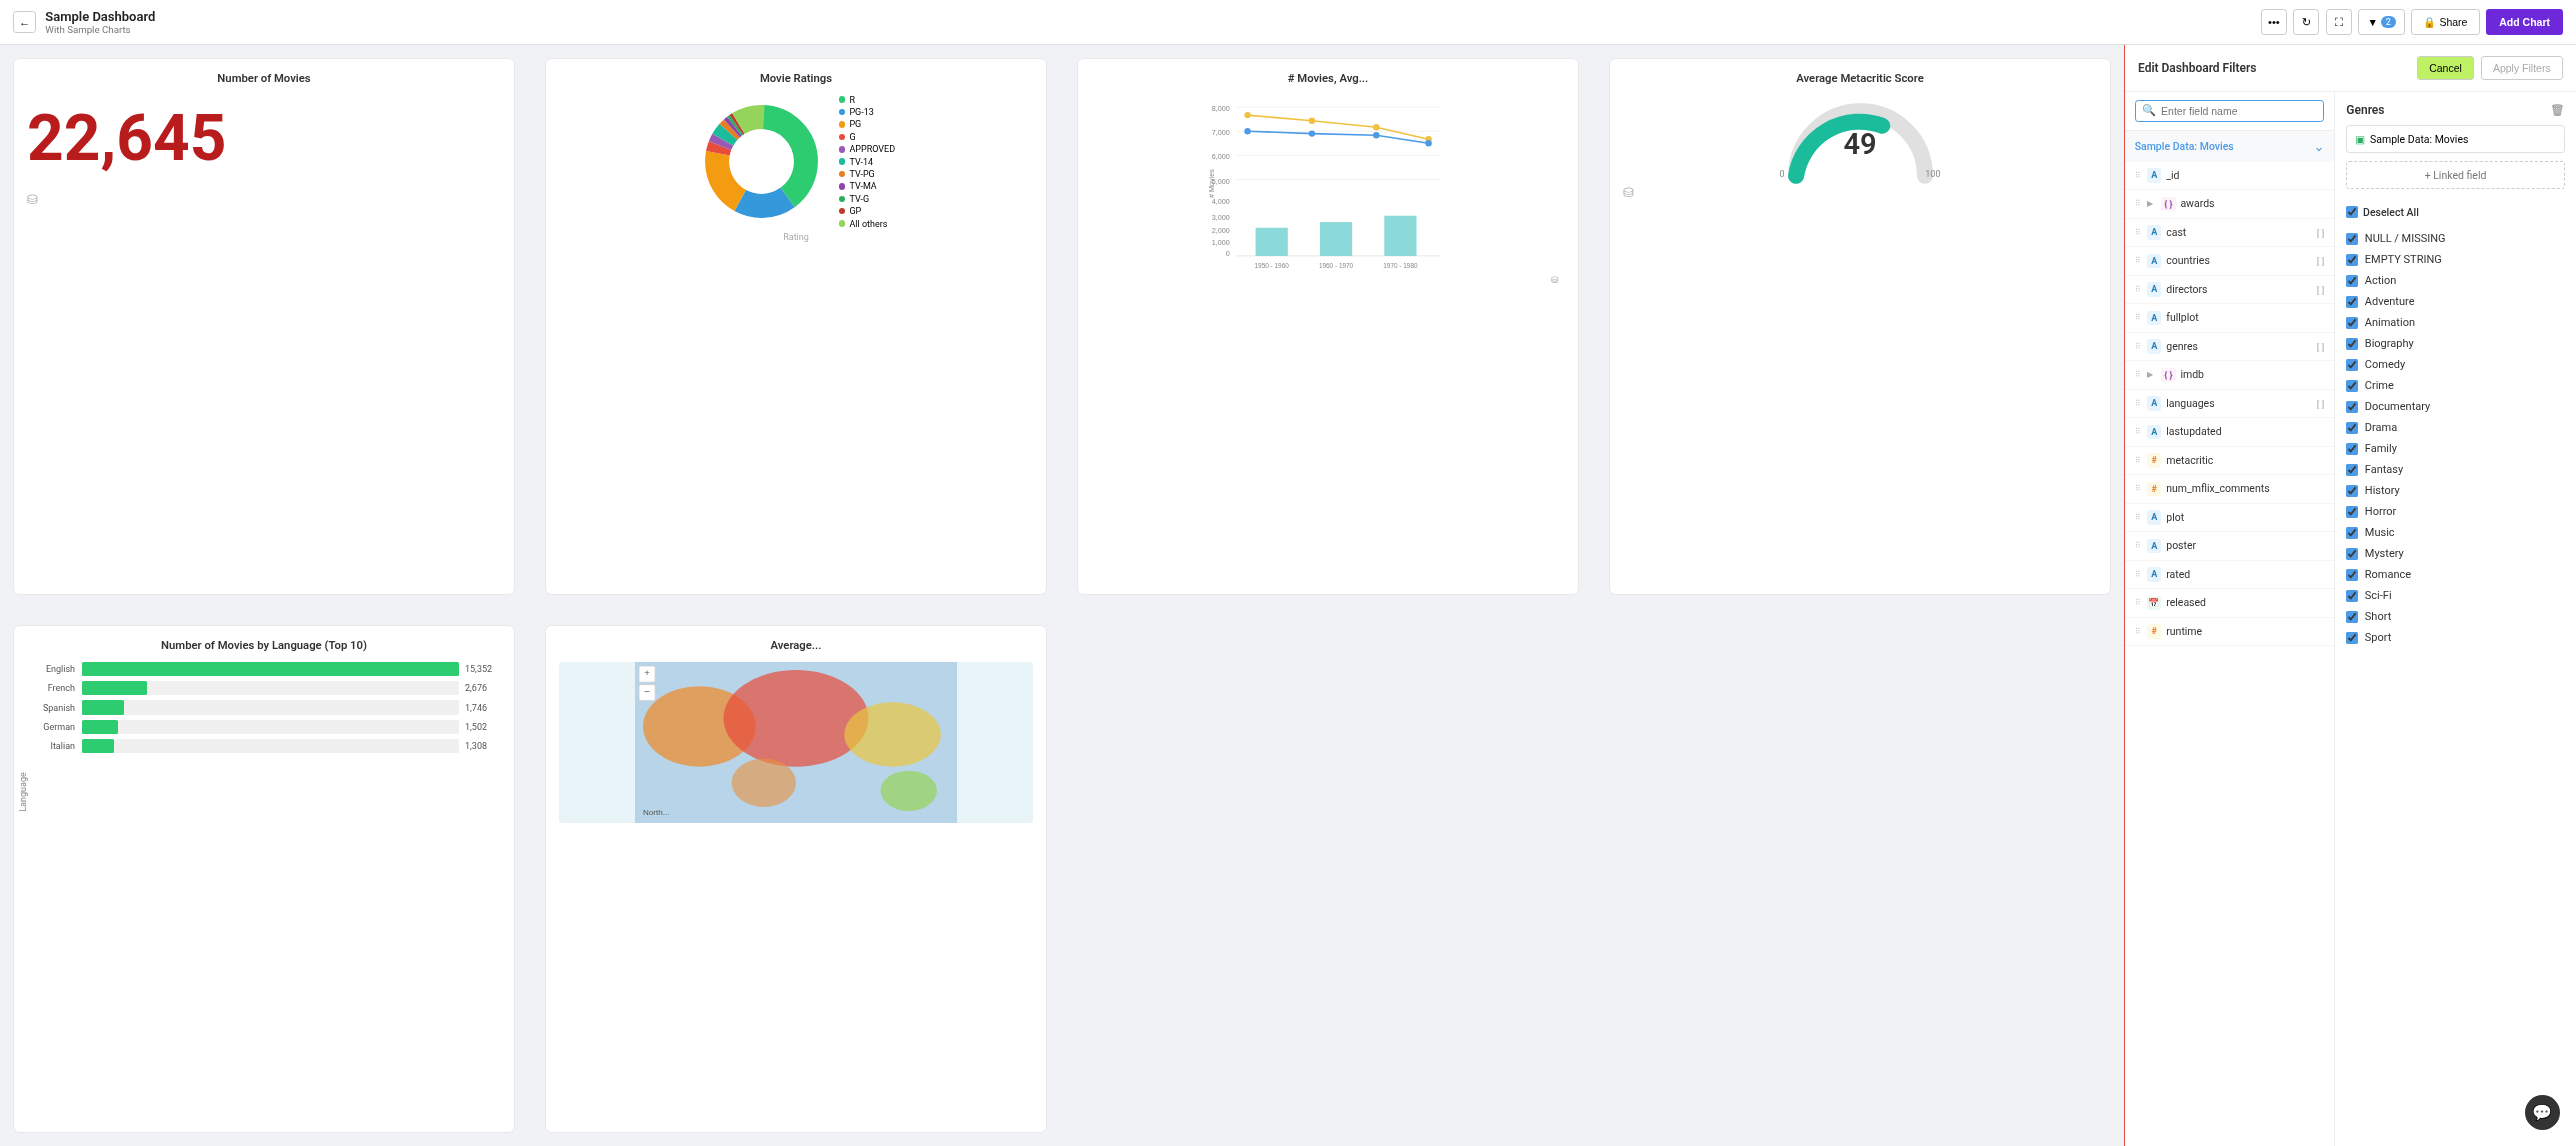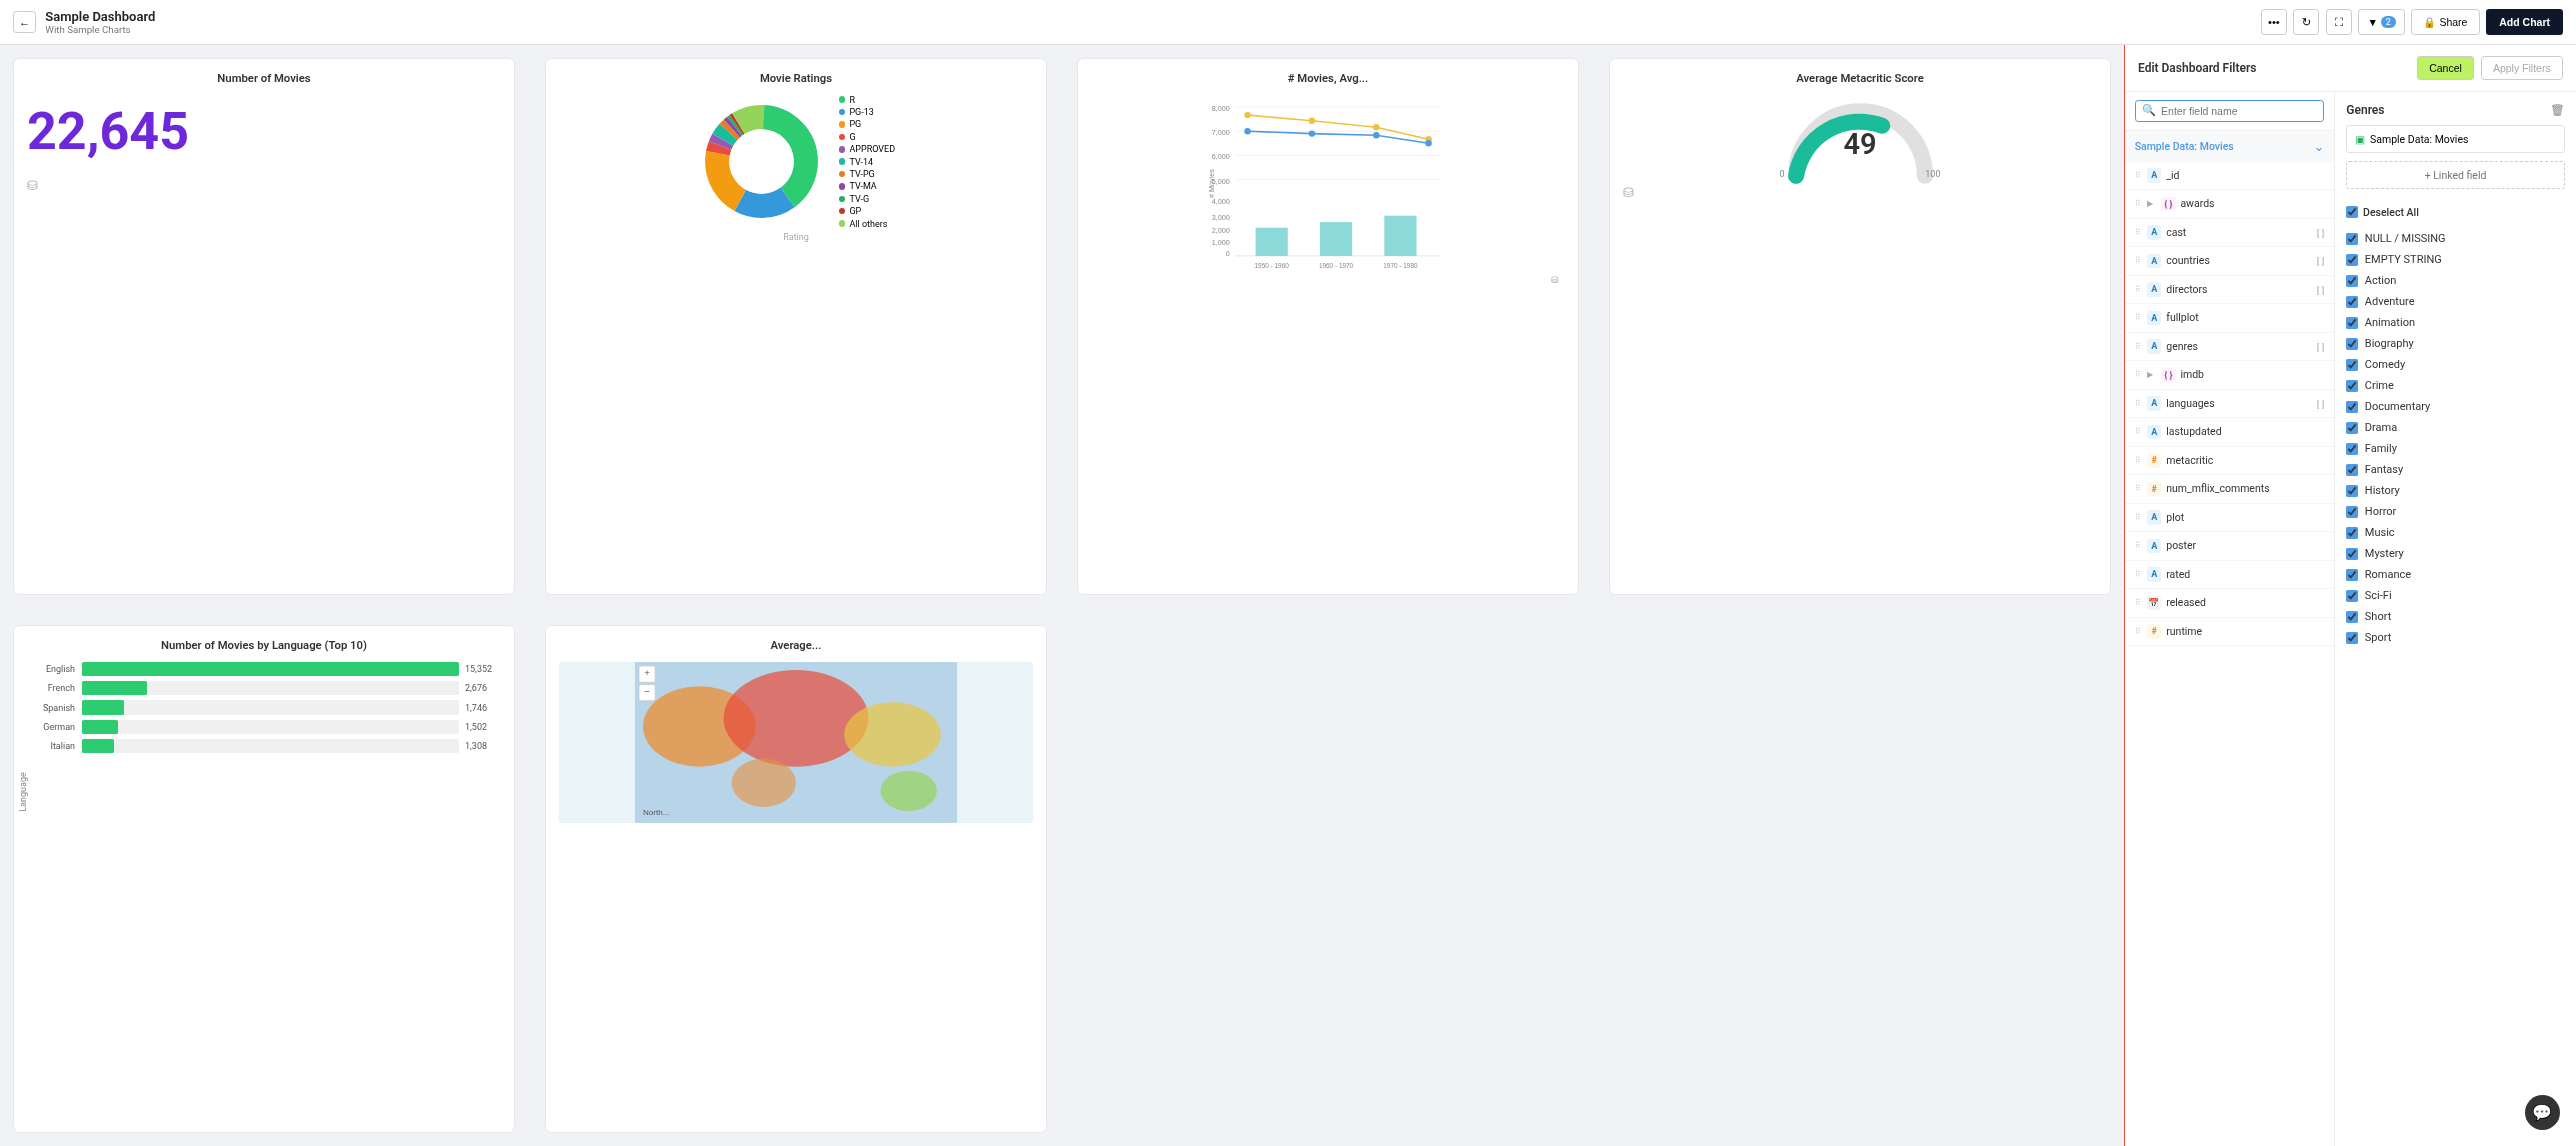--- a/index.html
+++ b/index.html
@@ -11,31 +11,31 @@
     .topbar { display: flex; align-items: center; background: #fff; padding: 6.5px 13px; border-bottom: 0.8px solid #e0e0e0; gap: 9.7px; min-height: 45px; }
     .back-btn { width: 22.6px; height: 22.6px; border: 0.8px solid #ccc; border-radius: 3.2px; background: #fff; display: flex; align-items: center; justify-content: center; cursor: pointer; font-size: 11.3px; }
     .dashboard-title-block { flex: 1; }
     .dashboard-title { font-size: 13px; font-weight: 600; color: #222; }
     .dashboard-subtitle { font-size: 9.7px; color: #777; }
     .topbar-actions { display: flex; align-items: center; gap: 6.5px; }
     .icon-btn { width: 26px; height: 26px; border: 0.8px solid #ccc; border-radius: 3.2px; background: #fff; display: flex; align-items: center; justify-content: center; cursor: pointer; font-size: 11.3px; }
     .filter-btn { display: flex; align-items: center; gap: 3.2px; padding: 0 8px; height: 26px; border: 0.8px solid #ccc; border-radius: 3.2px; background: #fff; cursor: pointer; font-size: 10.5px; }
     .filter-badge { background: #4c9be8; color: #fff; border-radius: 8px; font-size: 9px; padding: 0.8px 4.8px; }
     .share-btn { padding: 0 11.3px; height: 26px; border: 0.8px solid #ccc; border-radius: 3.2px; background: #fff; cursor: pointer; font-size: 10.5px; display: flex; align-items: center; gap: 3.2px; }
-    .add-chart-btn { padding: 0 13px; height: 26px; border: none; border-radius: 3.2px; background: #0f172a; color: #fff; cursor: pointer; font-size: 10.5px; font-weight: 600; }
+    .add-chart-btn { padding: 0 13px; height: 26px; border: none; border-radius: 3.2px; background: #6d28d9; color: #fff; cursor: pointer; font-size: 10.5px; font-weight: 600; }
 
     .main-area { display: flex; flex: 1; overflow: hidden; }
 
     .dashboard-content { flex: 1; overflow: auto; padding: 13px; display: grid; grid-template-columns: 1fr 1fr 1fr 1fr; grid-template-rows: auto auto; gap: 30px; }
 
     .chart-card { background: #fff; border-radius: 6.5px; padding: 13px; border: 0.8px solid #e8e8e8; }
     .chart-title { font-size: 11.3px; font-weight: 600; color: #333; text-align: center; margin-bottom: 9.7px; }
 
     
-    .big-number { font-size: 52px; font-weight: 700; color: #6d28d9; margin: 16px 0; }
+    .big-number { font-size: 64px; font-weight: 700; color: #b91c1c; margin: 16px 0; }
     .filter-icon-small { color: #aaa; font-size: 13px; margin-top: 8px; }
 
     
     .donut-container { display: flex; align-items: center; justify-content: center; gap: 13px; }
     .donut-legend { display: flex; flex-direction: column; gap: 2.4px; font-size: 9px; }
     .legend-item { display: flex; align-items: center; gap: 4px; }
     .legend-dot { width: 6.5px; height: 6.5px; border-radius: 50%; flex-shrink: 0; }
 
     
     .gauge-container { display: flex; flex-direction: column; align-items: center; }

